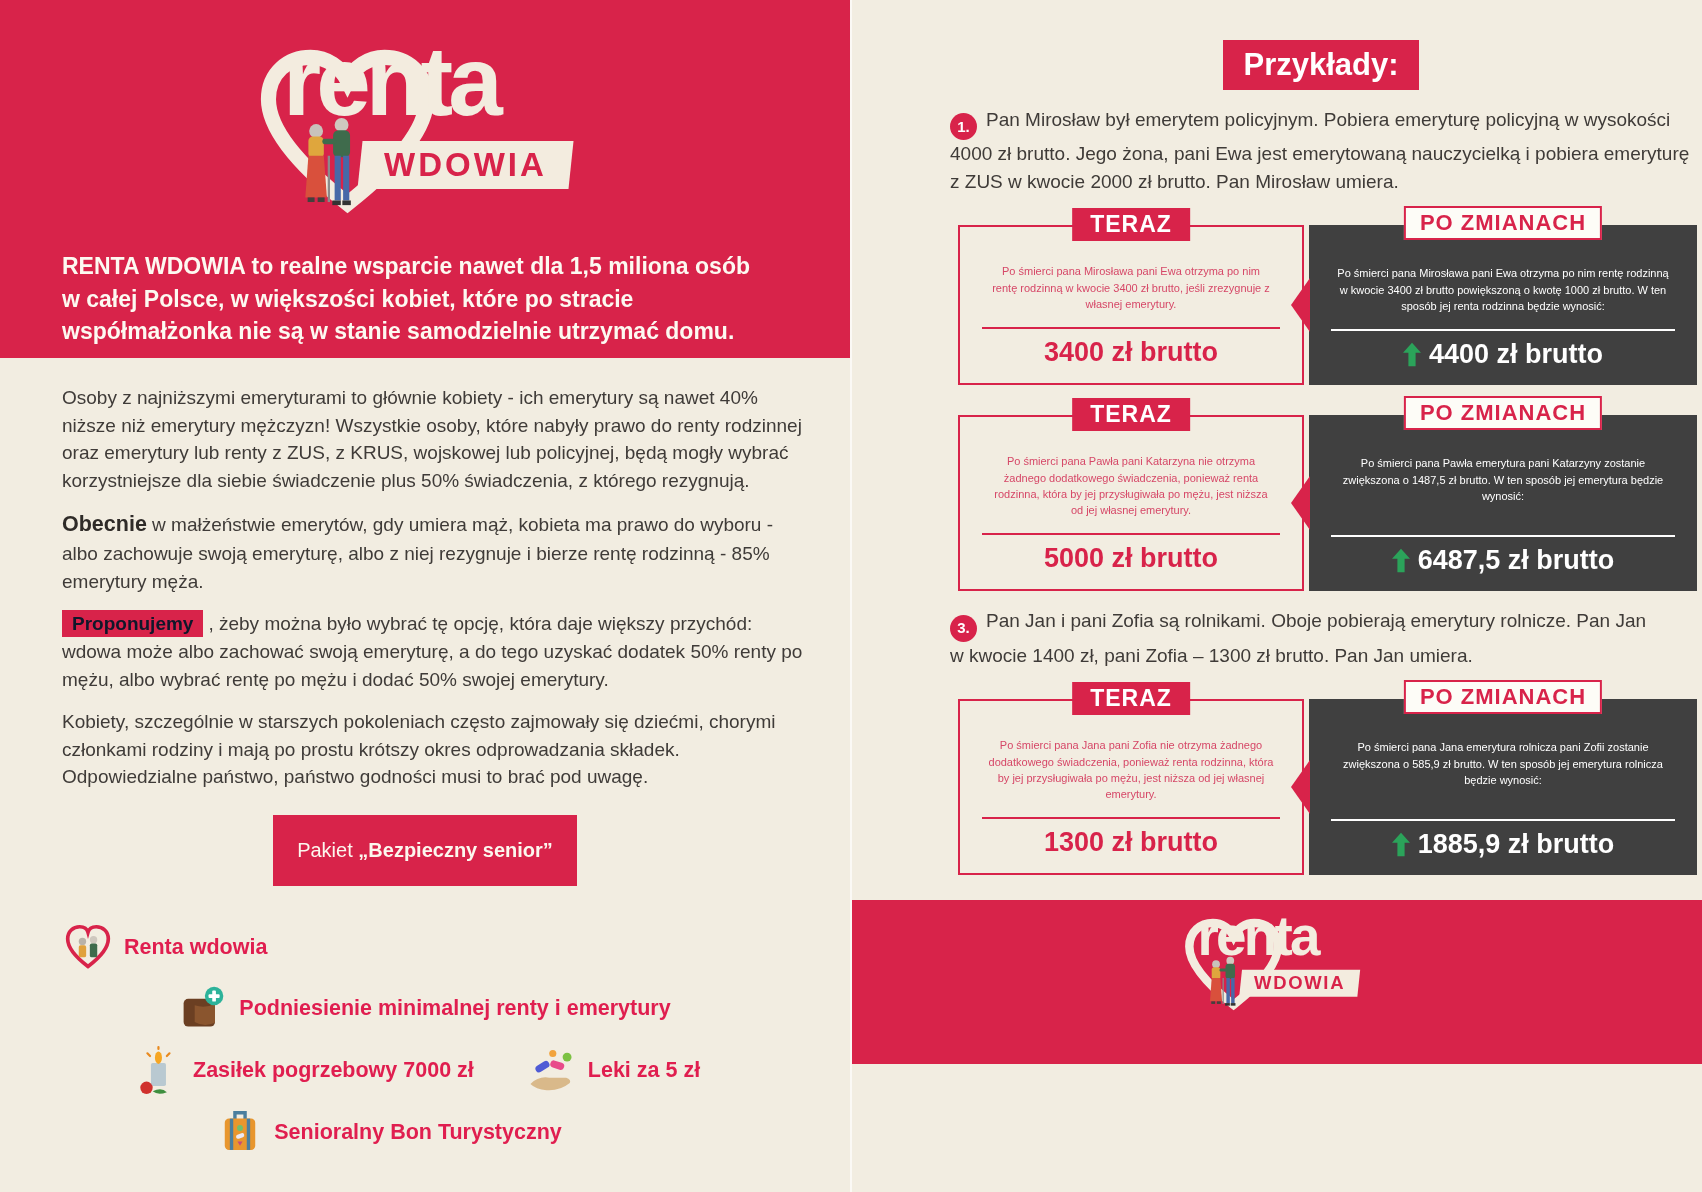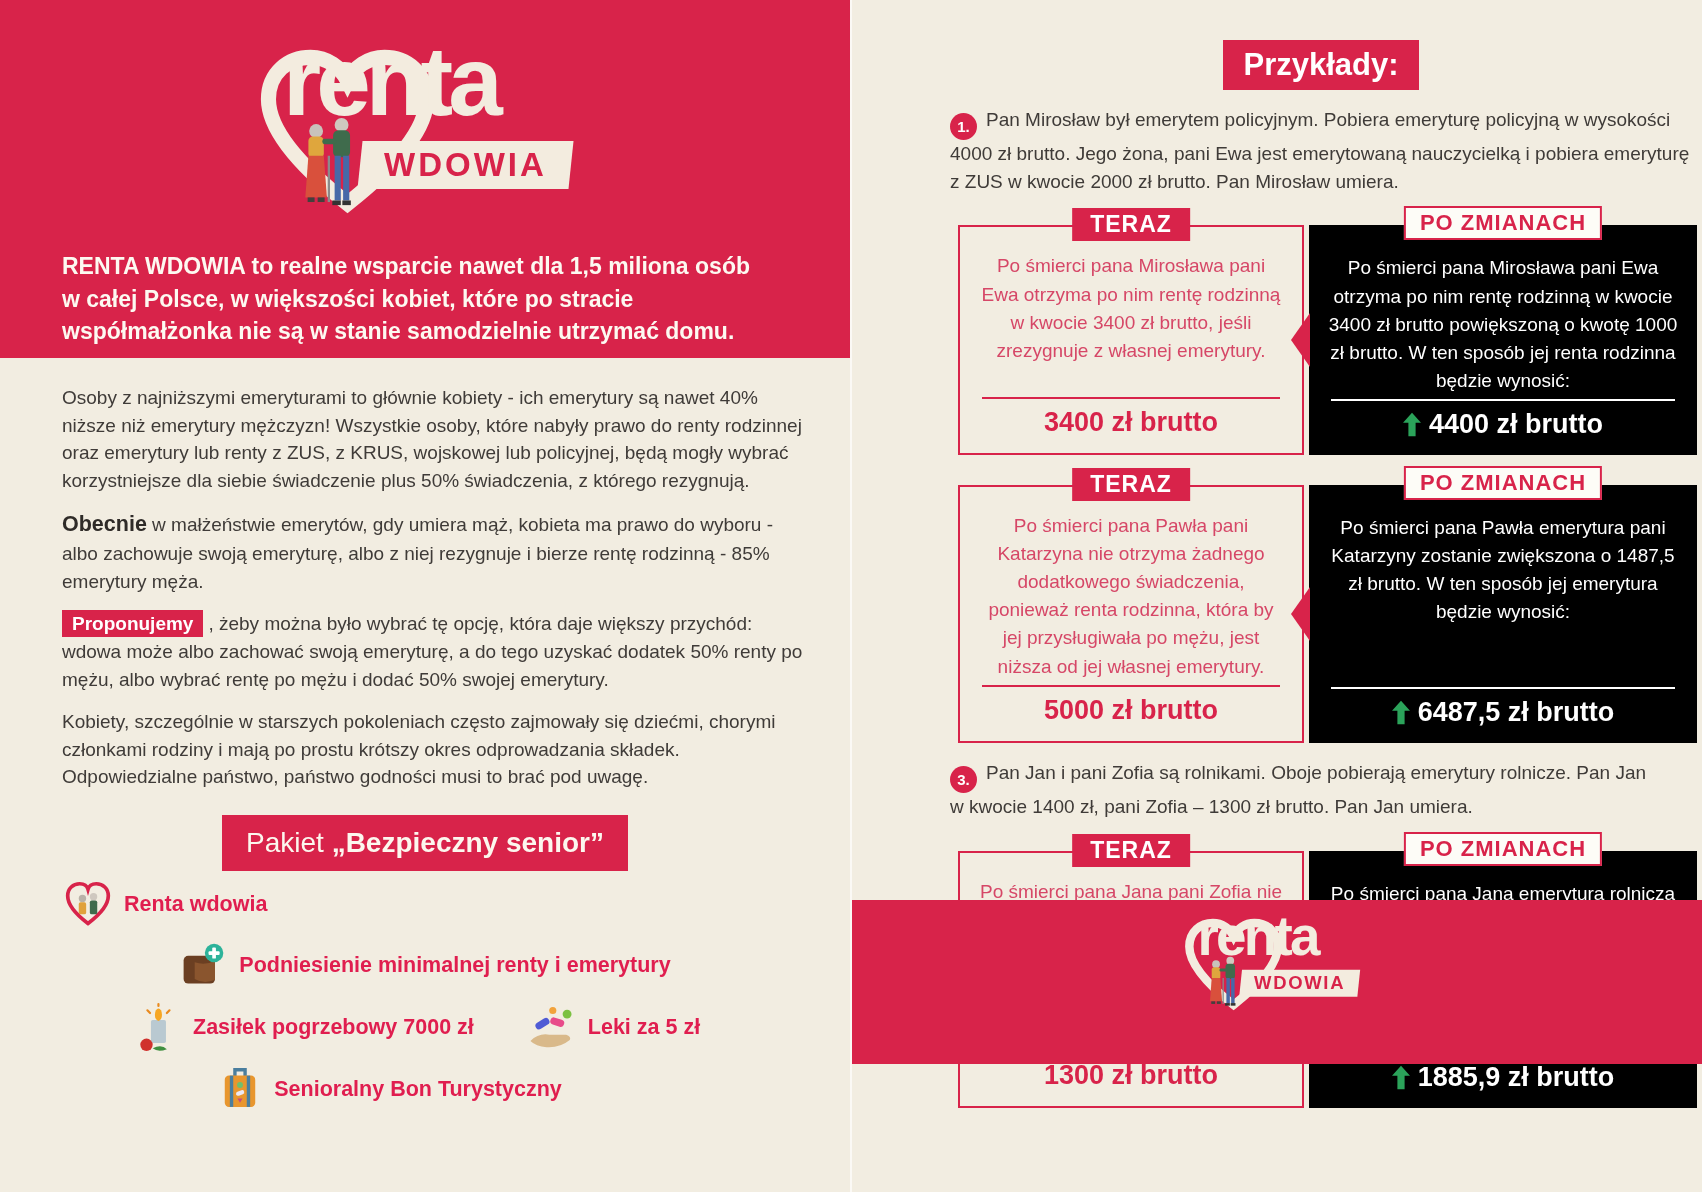--- a/index.html
+++ b/index.html
@@ -21,49 +21,49 @@
   .logo-word { position:absolute; left:28px; top:-20px; font-size:98px; font-weight:bold; color:#f3ecdf; letter-spacing:-5px; }
   .logo-couple { position:absolute; left:44px; top:66px; }
   .logo-badge { position:absolute; left:105px; top:96px; background:#f3ecdf; padding:5px 24px; transform:skewX(-6deg); }
   .logo-badge span { display:inline-block; transform:skewX(6deg); color:#d8234a; font-weight:bold; font-size:33px; letter-spacing:3px; }
   .logo-scale { transform:scale(0.56); transform-origin:center top; }
 
   
   .body-copy { padding:26px 42px 0 62px; color:#3f3b38; font-size:19px; line-height:1.45; }
   .body-copy p { margin:0 0 15px 0; }
   .lead-word { font-weight:bold; font-size:21.5px; color:#2f2b28; }
-  .chip { background:#d8234a; color:#ffffff; font-weight:bold; padding:3px 10px; margin-right:5px; }
-
-  .package-title { width:max-content; margin:24px auto 10px; background:#d8234a; color:#fcf7ee; font-size:28px; padding:12px 24px; }
+  .chip { background:#d8234a; color:#0f172a; font-weight:bold; padding:3px 10px; margin-right:5px; }
+
+  .package-title { width:max-content; margin:24px auto 38px; background:#d8234a; color:#fcf7ee; font-size:20px; padding:24px 24px; }
   .package-title .pk-bold { font-weight:bold; }
 
   
   .b-row { display:flex; align-items:center; margin-bottom:13px; }
   .b-row1 { margin-left:64px; gap:54px; }
   .b-row2 { justify-content:center; }
   .b-row3 { margin-left:135px; gap:52px; }
   .b-row4 { justify-content:center; padding-right:70px; }
   .b-item { display:flex; align-items:center; gap:12px; color:#e01e4f; font-weight:bold; font-size:21.5px; }
 
   
   .examples-header { width:max-content; margin:36px auto 0; background:#d8234a; color:#fff; font-weight:bold; font-size:31px; padding:7px 20px; }
   .example { margin-top:16px; }
   .intro { margin:16px 30px 0 54px; font-size:19px; line-height:1.45; color:#3f3b38; }
   .num-badge { display:inline-flex; width:27px; height:27px; border-radius:50%; background:#d8234a; color:#fff; font-weight:bold; font-size:15px; align-items:center; justify-content:center; margin-right:9px; vertical-align:-6px; }
   .intro-text { white-space:pre-line; }
 
   .cmp-row { display:flex; align-items:stretch; margin:30px 0 10px 62px; }
   .box-now { width:346px; box-sizing:border-box; border:2.5px solid #d8234a; background:#f2ede1; position:relative; display:flex; flex-direction:column; }
-  .box-after { width:388px; box-sizing:border-box; background:#000000; position:relative; margin-left:5px; display:flex; flex-direction:column; }
+  .box-after { width:388px; box-sizing:border-box; background:#404040; position:relative; margin-left:5px; display:flex; flex-direction:column; }
   .box-after::before { content:""; position:absolute; left:-18px; top:50%; transform:translateY(-50%);
       border-top:27px solid transparent; border-bottom:27px solid transparent; border-right:19px solid #d8234a; }
   .tab { position:absolute; top:-19px; left:50%; transform:translateX(-50%); font-weight:bold; white-space:nowrap; letter-spacing:1px; }
   .tab-now { background:#d8234a; color:#fff; font-size:23px; padding:3px 18px; }
   .tab-after { background:#fdfcf7; color:#d8234a; border:2.5px solid #d8234a; font-size:22px; padding:2px 14px; }
-  .box-body { margin:0; padding:25px 17px 4px; text-align:center; font-size:19px; line-height:1.48; }
+  .box-body { margin:11px; padding:25px 17px 4px; text-align:center; font-size:11px; line-height:1.48; }
   .box-now .box-body { color:#d64767; }
   .box-after .box-body { color:#fff; padding-top:29px; }
   .sep { border-top:2px solid #d8234a; margin:auto 22px 0; }
   .sep-after { border-color:#fff; }
   .amount { text-align:center; font-weight:bold; font-size:27px; margin:8px 0 15px; color:#d8234a; }
   .amount-after { color:#fff; display:flex; align-items:center; justify-content:center; gap:8px; }
 
   .footer { position:absolute; left:0; bottom:0; width:850px; height:164px; background:#d8234a; }
   .footer-logo-wrap { width:340px; margin:16px auto 0; }
 </style>

